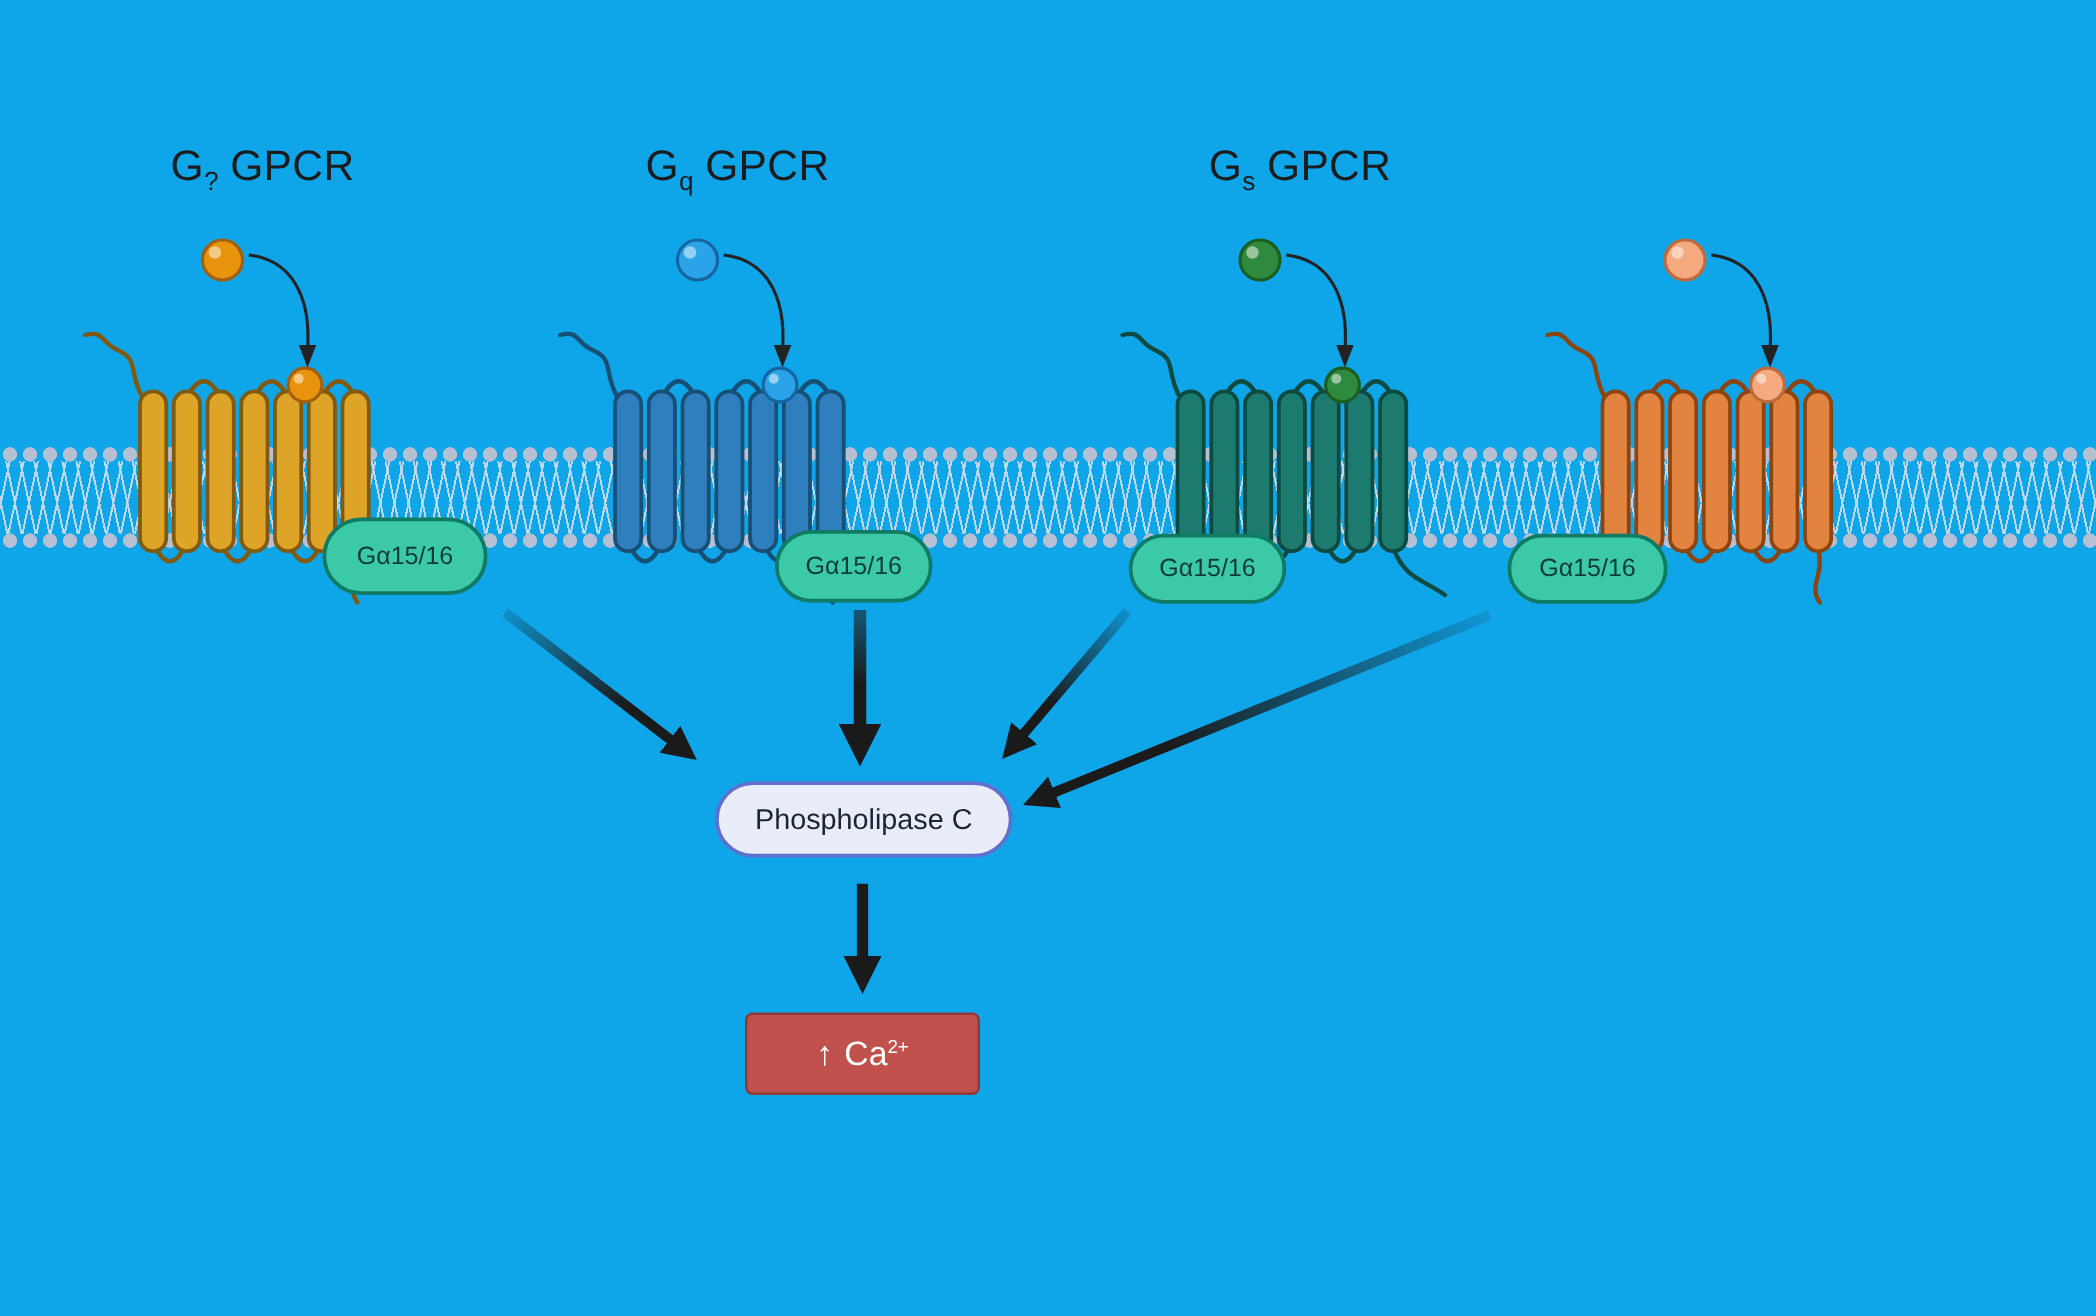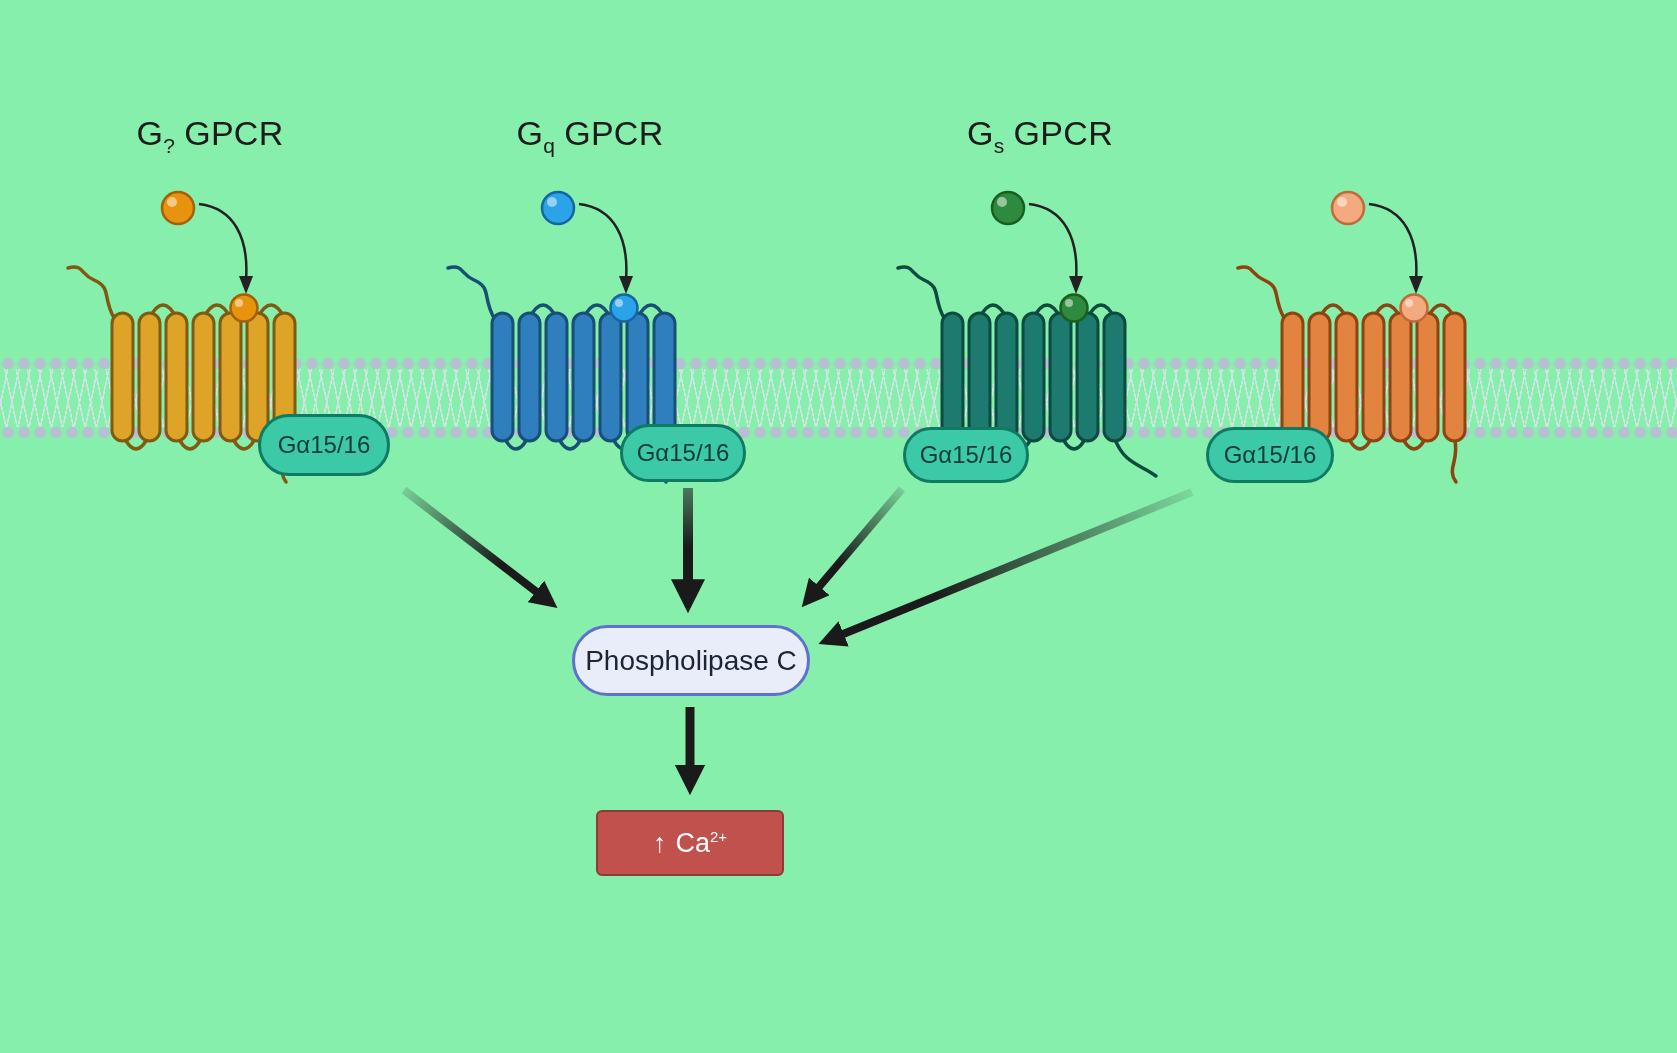--- a/index.html
+++ b/index.html
@@ -1,17 +1,17 @@
 <!DOCTYPE html>
 <html><head>
 <meta charset="utf-8">
 <style>
   *{margin:0;padding:0;box-sizing:border-box}
   html,body{background:#fff}
-  #canvas{position:relative;width:1677px;height:1053px;background:#86efac;
+  #canvas{position:relative;width:1677px;height:1053px;background:#0ea5e9;
           font-family:"Liberation Sans",sans-serif;overflow:hidden;color:#1c1c1c}
 
   
   .membrane{position:absolute;left:0;top:356px;width:1677px;height:84px;z-index:1}
   .mem-row{position:absolute;left:0;width:100%;height:15px;
            background-image:radial-gradient(circle 5.8px at 8px 7.5px, var(--head,#b7bfd3) 96%, transparent);
            background-size:16px 15px}
   .mem-row.top{top:0}
   .mem-row.bottom{bottom:0}
   .mem-tails{position:absolute;left:0;top:13px;width:100%;height:58px;opacity:.85;
@@ -28,27 +28,27 @@
   .receptor svg{position:absolute;left:0;top:60px;overflow:visible}
   .receptor .chain{fill:none;stroke:var(--outline);stroke-width:3.5;stroke-linecap:round}
   .receptor .helix{fill:var(--helix);stroke:var(--outline);stroke-width:3}
   .receptor .lig{fill:var(--ligand);stroke:var(--ligand-outline);stroke-width:2.5}
   .receptor .hl{fill:#fff;opacity:.5}
   .receptor .barrow{fill:none;stroke:#222;stroke-width:2.5}
   .receptor .bhead{fill:#222}
 
   
   .gpill{position:absolute;z-index:5;display:flex;align-items:center;justify-content:center;
-         border-radius:31px;font-size:24px;background:var(--pill-fill,#3cc9a7);
+         border-radius:31px;font-size:20px;background:var(--pill-fill,#3cc9a7);
          border:3px solid var(--pill-stroke,#0f7b63);color:var(--pill-text,#0e3b34)}
 
   
-  .plc{position:absolute;left:572px;top:625px;width:238px;height:71px;z-index:4;
+  .plc{position:absolute;left:572px;top:625px;width:238px;height:61px;z-index:4;
        border-radius:39px;background:var(--plc-fill,#e9edf9);border:3px solid var(--plc-stroke,#6070ce);
-       display:flex;align-items:center;justify-content:center;font-size:28px;color:var(--plc-text,#1d2433)}
+       display:flex;align-items:center;justify-content:center;font-size:23px;color:var(--plc-text,#1d2433)}
   .cabox{position:absolute;left:596px;top:810px;width:188px;height:66px;z-index:4;
          background:var(--ca-fill,#c0514d);border:2px solid var(--ca-stroke,#8e3a36);border-radius:6px;
          display:flex;align-items:center;justify-content:center;gap:9px;
          color:var(--ca-text,#fff);font-size:27px;font-weight:500}
   .cabox sup{font-size:15px}
 
   
   .arrows{position:absolute;left:0;top:0;z-index:2;pointer-events:none}
 </style>
 </head>

